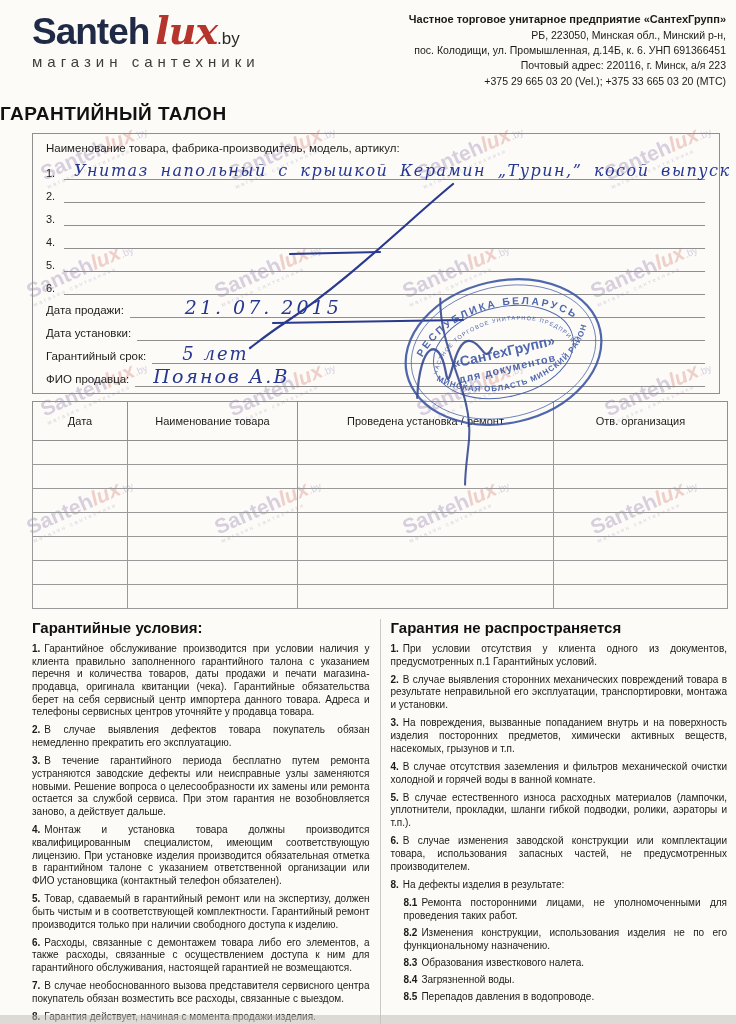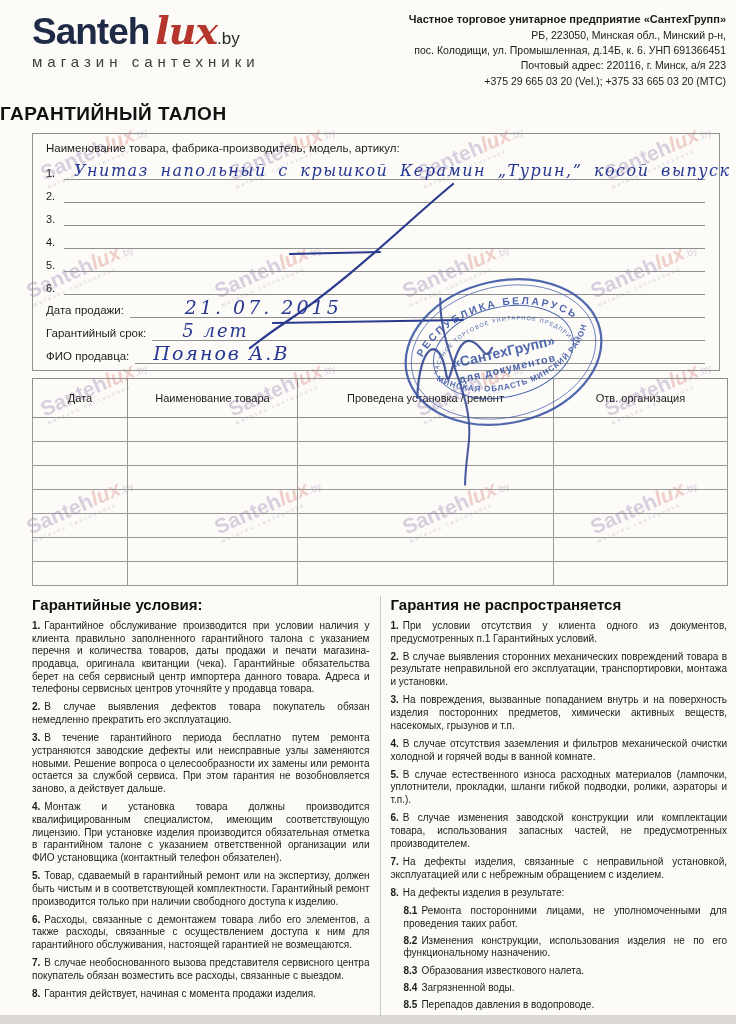--- a/index.html
+++ b/index.html
@@ -182,20 +182,24 @@
           </div>
         </div>
       <div>
           <div class="field-row">
             <span class="field-label">Дата продажи:</span>
             <div class="field-rule">
               <span class="hw hw-date">21. 07. 2015</span>
             </div>
           </div>
           <div class="field-row">
+            <span class="field-label">Дата установки:</span>
+            <div class="field-rule"></div>
+          </div>
+          <div class="field-row">
             <span class="field-label">Гарантийный срок:</span>
             <div class="field-rule">
               <span class="hw hw-term">5 лет</span>
             </div>
           </div>
           <div class="field-row">
             <span class="field-label">ФИО продавца:</span>
             <div class="field-rule">
               <span class="hw hw-name">Поянов А.В</span>
             </div>
@@ -287,21 +291,20 @@
       </div>
       <div class="terms-col terms-right">
         <h3>Гарантия не распространяется</h3>
         <div>
             <p class="term"><b>1.</b>При условии отсутствия у клиента одного из документов, предусмотренных п.1 Гарантийных условий.</p>
             <p class="term"><b>2.</b>В случае выявления сторонних механических повреждений товара в результате неправильной его эксплуатации, транспортировки, монтажа и установки.</p>
             <p class="term"><b>3.</b>На повреждения, вызванные попаданием внутрь и на поверхность изделия посторонних предметов, химически активных веществ, насекомых, грызунов и т.п.</p>
             <p class="term"><b>4.</b>В случае отсутствия заземления и фильтров механической очистки холодной и горячей воды в ванной комнате.</p>
             <p class="term"><b>5.</b>В случае естественного износа расходных материалов (лампочки, уплотнители, прокладки, шланги гибкой подводки, ролики, аэраторы и т.п.).</p>
             <p class="term"><b>6.</b>В случае изменения заводской конструкции или комплектации товара, использования запасных частей, не предусмотренных производителем.</p>
-            <p class="term"><b>7.</b>На дефекты изделия, связанные с неправильной установкой, эксплуатацией или с небрежным обращением с изделием.</p>
             <p class="term"><b>8.</b>На дефекты изделия в результате:</p>
             <p class="term sub"><b>8.1</b>Ремонта посторонними лицами, не уполномоченными для проведения таких работ.</p>
             <p class="term sub"><b>8.2</b>Изменения конструкции, использования изделия не по его функциональному назначению.</p>
             <p class="term sub"><b>8.3</b>Образования известкового налета.</p>
             <p class="term sub"><b>8.4</b>Загрязненной воды.</p>
             <p class="term sub"><b>8.5</b>Перепадов давления в водопроводе.</p>
           </div>
       </div>
     </div>
 

